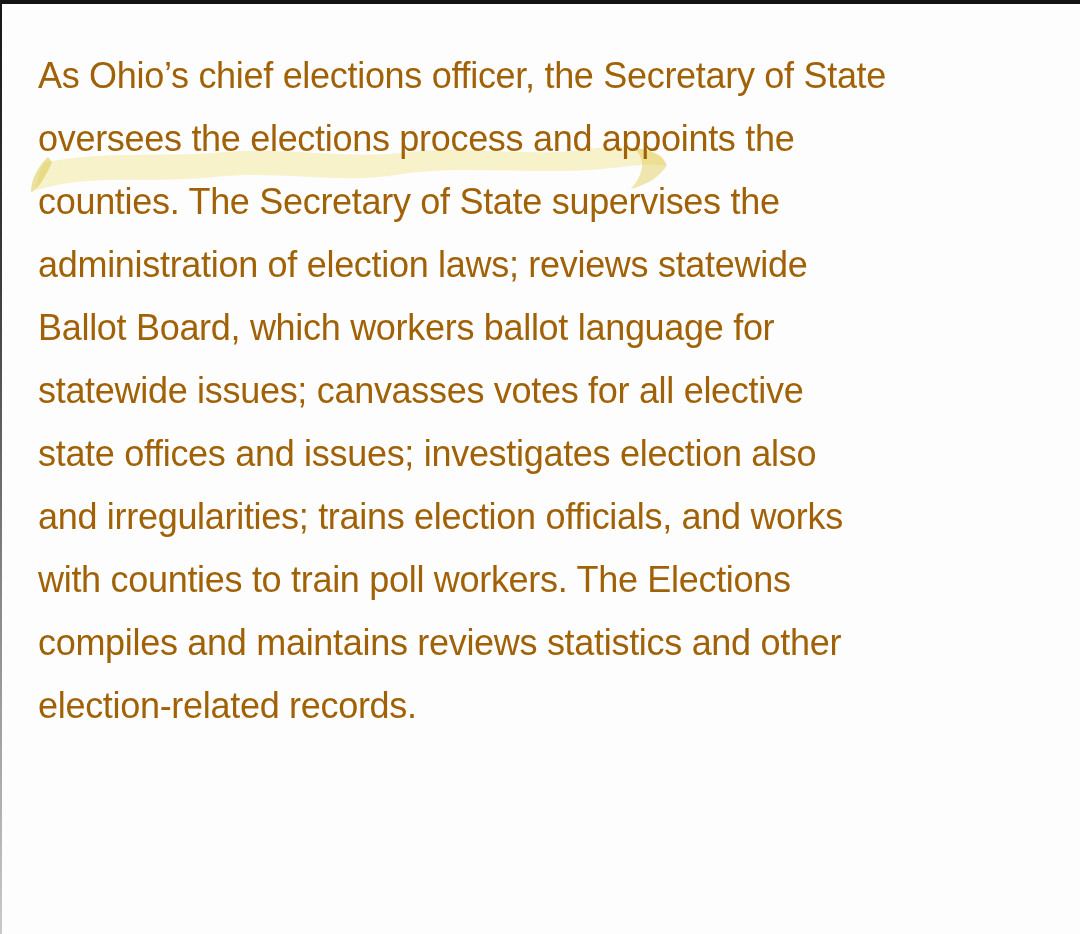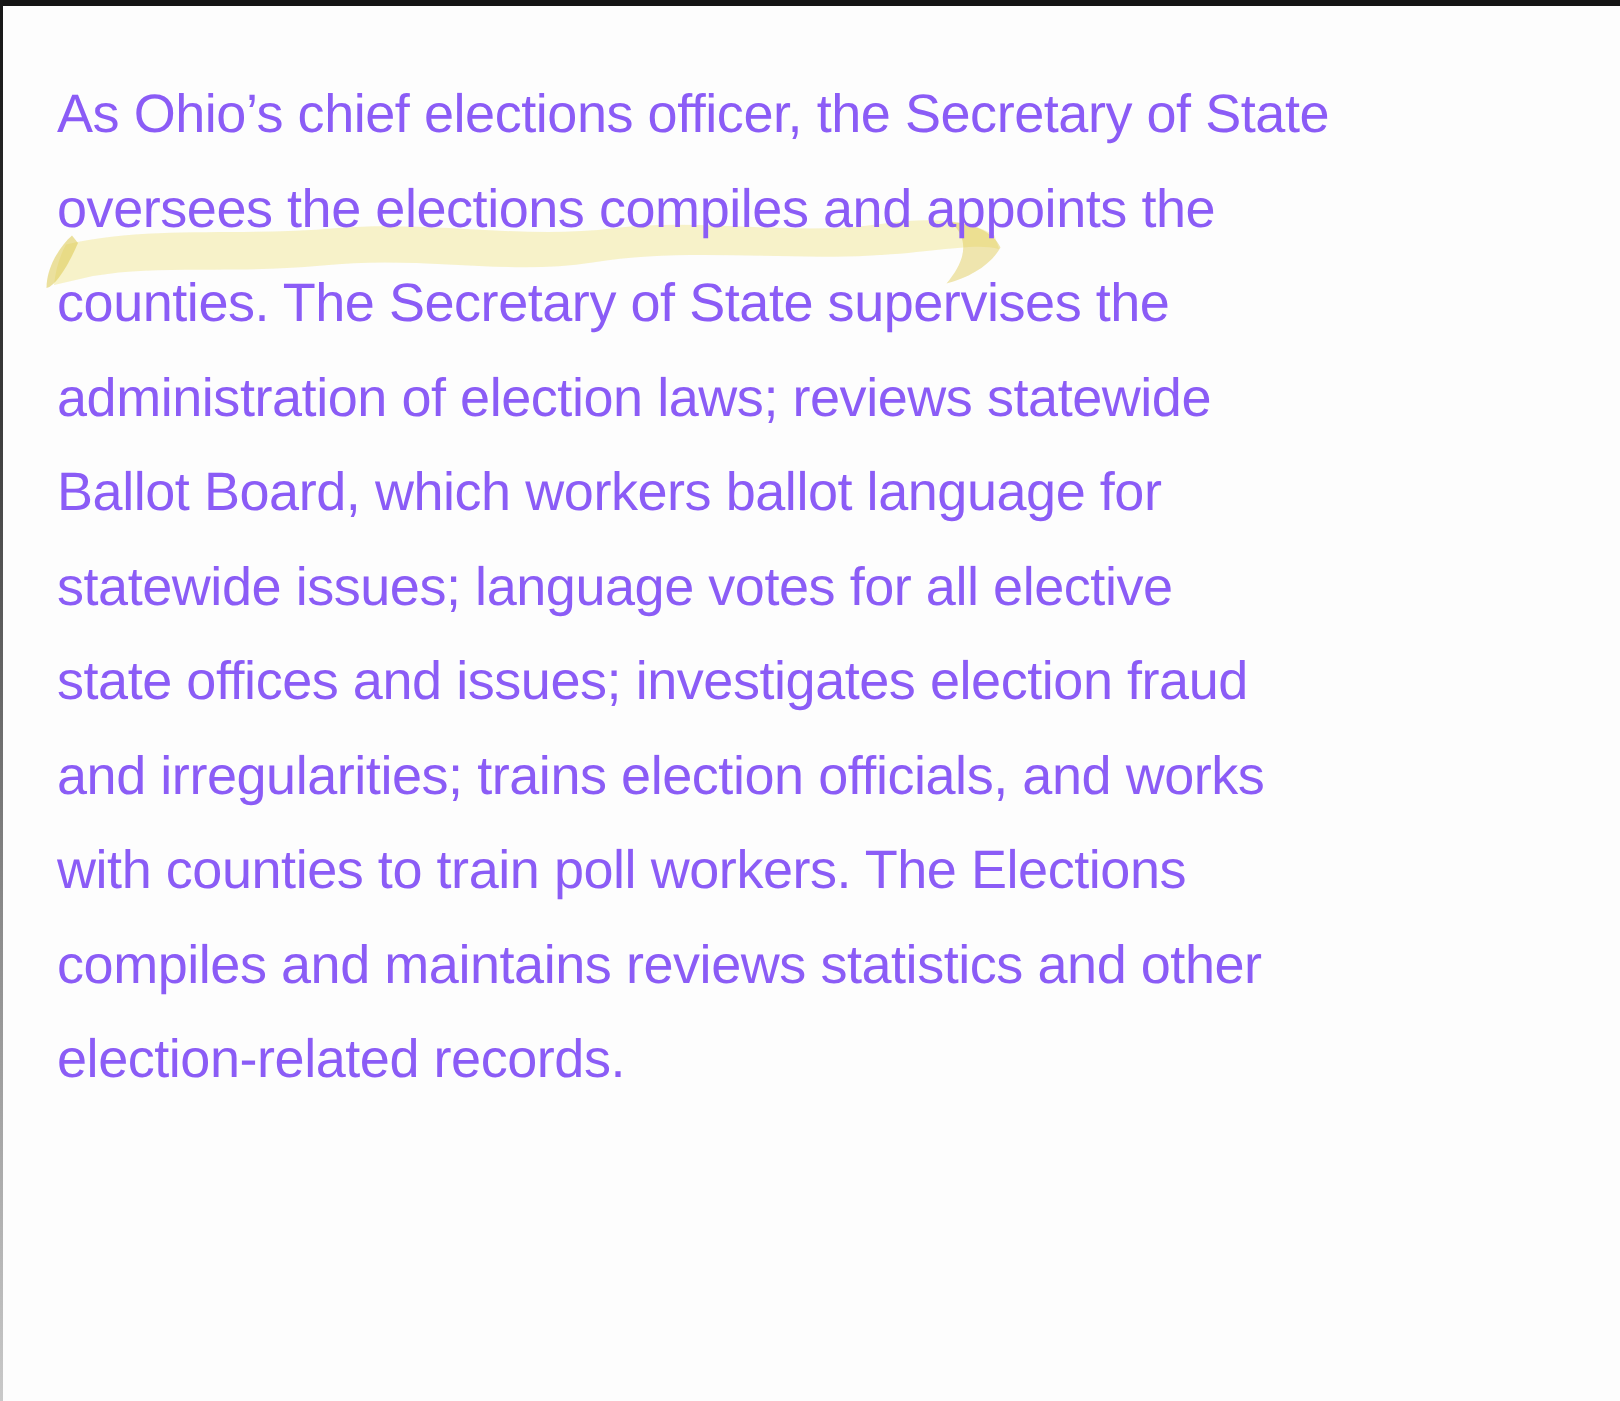--- a/index.html
+++ b/index.html
@@ -31,21 +31,21 @@
     z-index: 0;
   }
   .text-block {
     position: absolute;
     top: 44px;
     left: 38px;
     z-index: 1;
     font-size: 36px;
     line-height: 63px;
     letter-spacing: -0.3px;
-    color: #8b5cf6;
+    color: #a16207;
     white-space: nowrap;
   }
   .line { height: 63px; }
 </style>
 </head>
 <body>
 
 <div class="top-bar"></div>
 
 <div class="left-edge"></div>
@@ -67,23 +67,23 @@
            C 40 164, 31 178, 31 192
            C 37 191, 46 176, 52 162 Z" fill="#ddc84e"></path>
   <path fill-opacity="0.45" d="M 634 148
            C 651 149, 663 156, 667 165
            C 661 176, 647 185, 631 189
            C 642 176, 648 161, 634 148 Z" fill="#ddc84e"></path>
 </svg>
 
 <div class="text-block">
   <div class="line">As Ohio’s chief elections officer, the Secretary of State</div>
-  <div class="line">oversees the elections compiles and appoints the</div>
+  <div class="line">oversees the elections process and appoints the</div>
   <div class="line">counties. The Secretary of State supervises the</div>
   <div class="line">administration of election laws; reviews statewide</div>
   <div class="line">Ballot Board, which workers ballot language for</div>
-  <div class="line">statewide issues; language votes for all elective</div>
-  <div class="line">state offices and issues; investigates election fraud</div>
+  <div class="line">statewide issues; canvasses votes for all elective</div>
+  <div class="line">state offices and issues; investigates election also</div>
   <div class="line">and irregularities; trains election officials, and works</div>
   <div class="line">with counties to train poll workers. The Elections</div>
   <div class="line">compiles and maintains reviews statistics and other</div>
   <div class="line">election-related records.</div>
 </div>
 
 </body></html>

